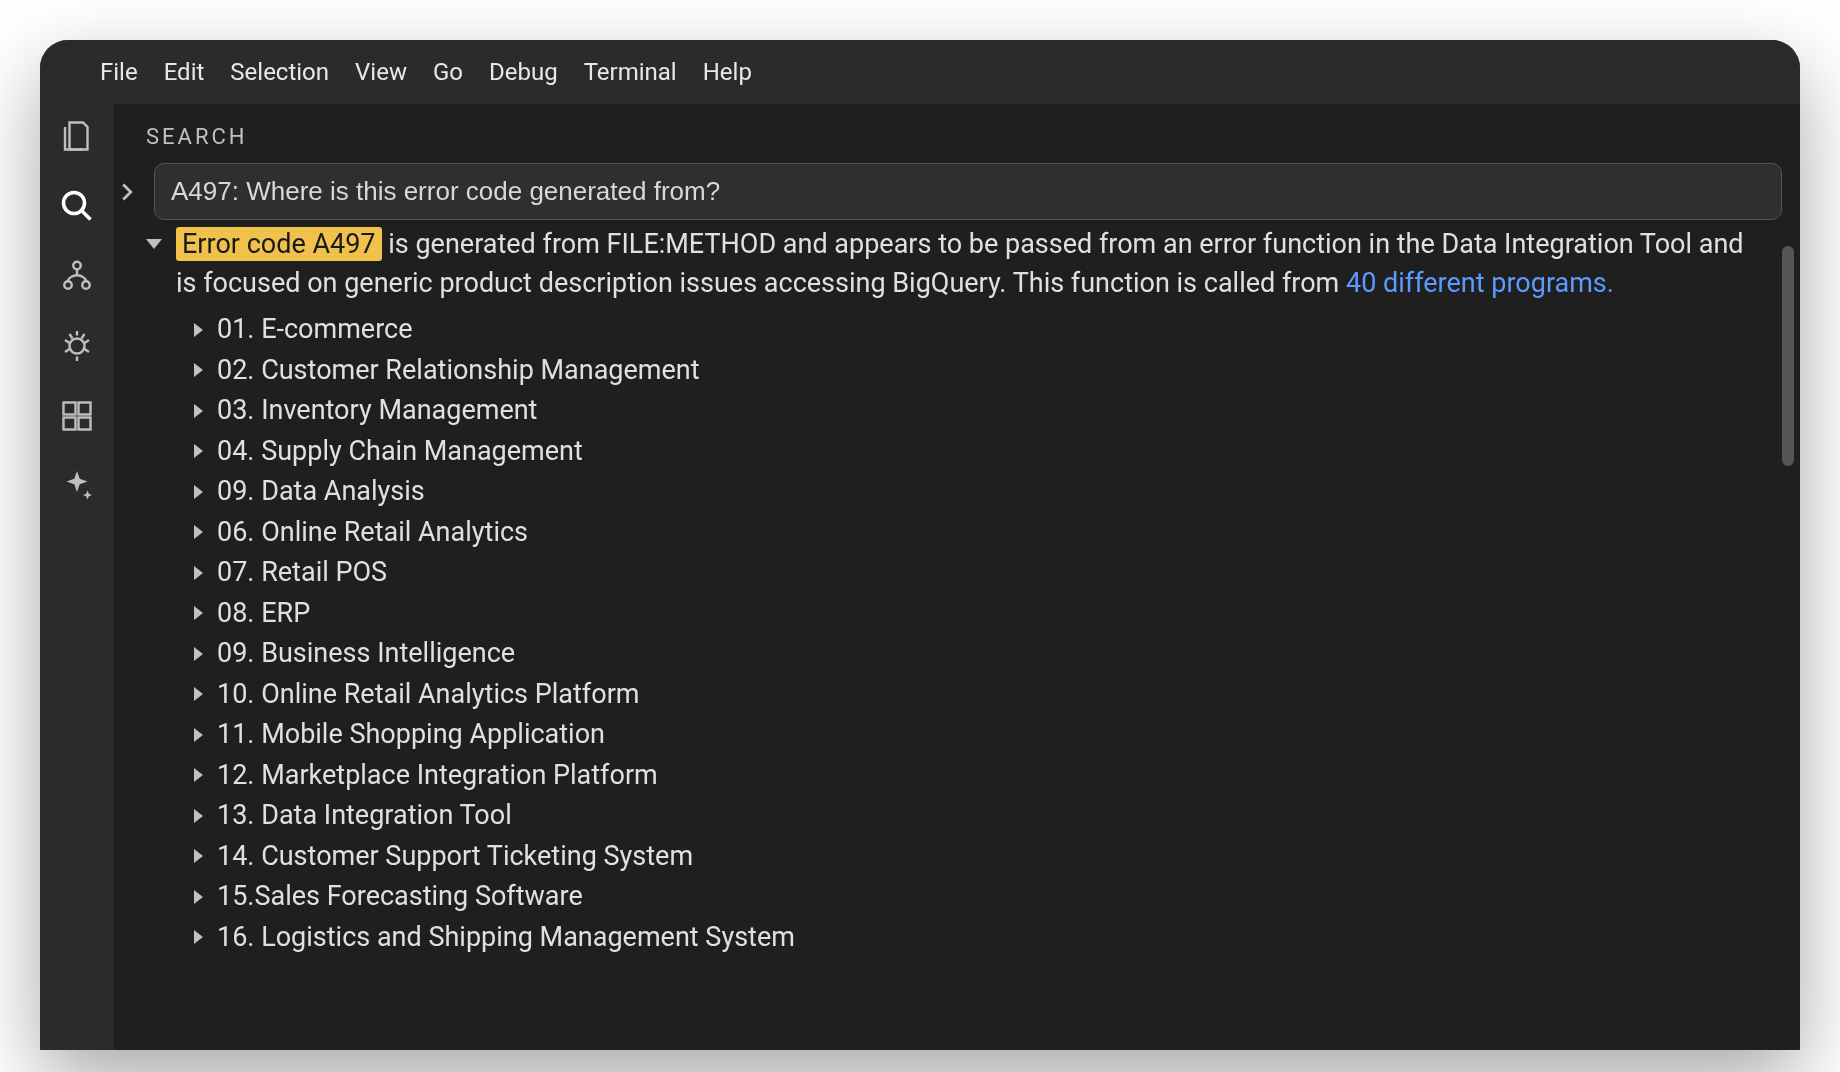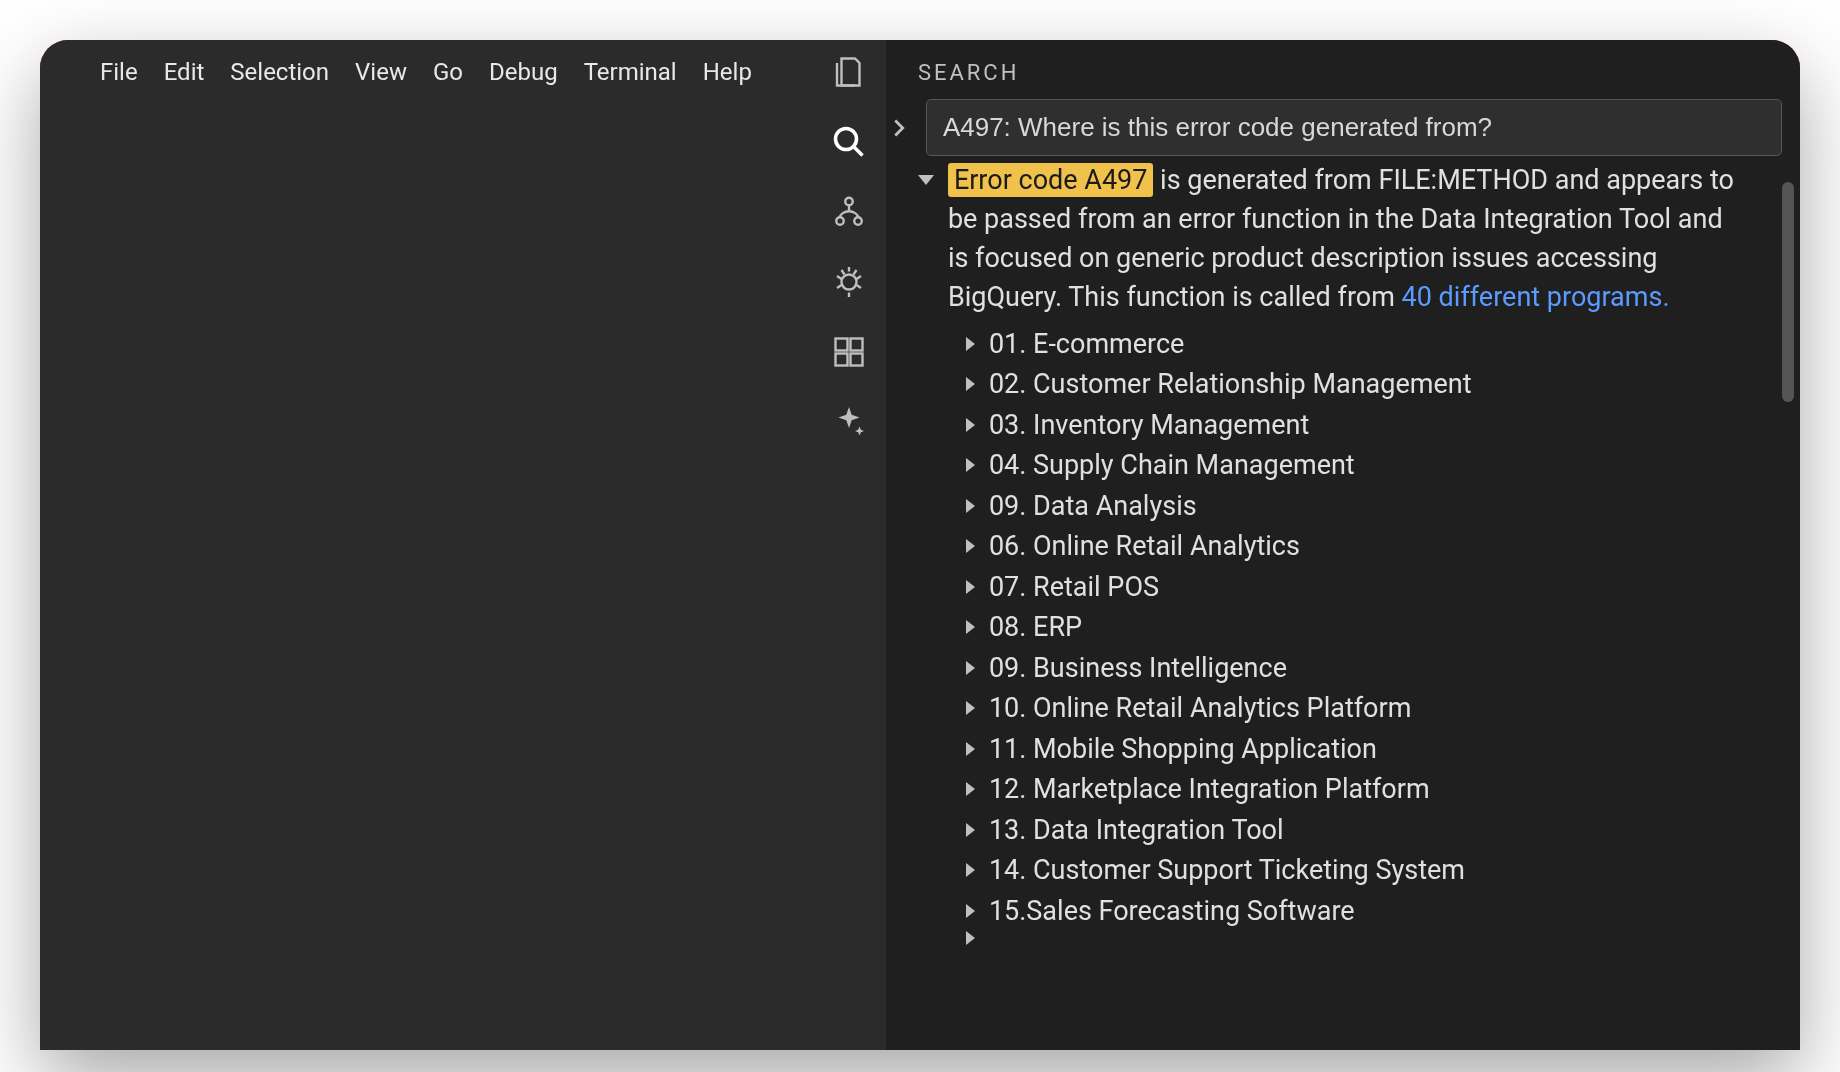--- a/index.html
+++ b/index.html
@@ -14,21 +14,21 @@
       height: 1072px;
       overflow: hidden;
     }
     .window {
       width: 1788px;
       background: #be185d;
       border-radius: 28px 28px 0 0;
       box-shadow: 0 30px 80px rgba(0,0,0,0.35);
       overflow: hidden;
       display: flex;
-      flex-direction: row;
+      flex-direction: column;
       height: 1010px;
     }
     .menubar {
       display: flex;
       gap: 26px;
       padding: 18px 60px 18px 60px;
       background: #2b2b2b;
     }
     .menubar span {
       color: #e8e8e8;
@@ -73,21 +73,21 @@
       color: #c0c0c0;
       font-size: 22px;
       width: 24px;
       text-align: center;
       cursor: pointer;
     }
     .search-input {
       flex: 1;
       background: #2f2f2f;
       border: 1px solid #555;
-      border-radius: 5px;
+      border-radius: 10px;
       color: #d8d8d8;
       font-size: 26px;
       padding: 12px 16px;
       outline: none;
     }
     .result-area {
       padding: 5px 24px 0 32px;
       overflow-y: auto;
       flex: 1;
       position: relative;
@@ -287,18 +287,19 @@
             <li>
               <div class="tri-right"></div>
               <span>14. Customer Support Ticketing System</span>
             </li>
             <li>
               <div class="tri-right"></div>
               <span>15.Sales Forecasting Software</span>
             </li>
             <li>
               <div class="tri-right"></div>
+              <span>16. Logistics and Shipping Management System</span>
             </li>
           </ul>
       </div>
     </div>
   </div>
 </div>
 
 </body></html>

